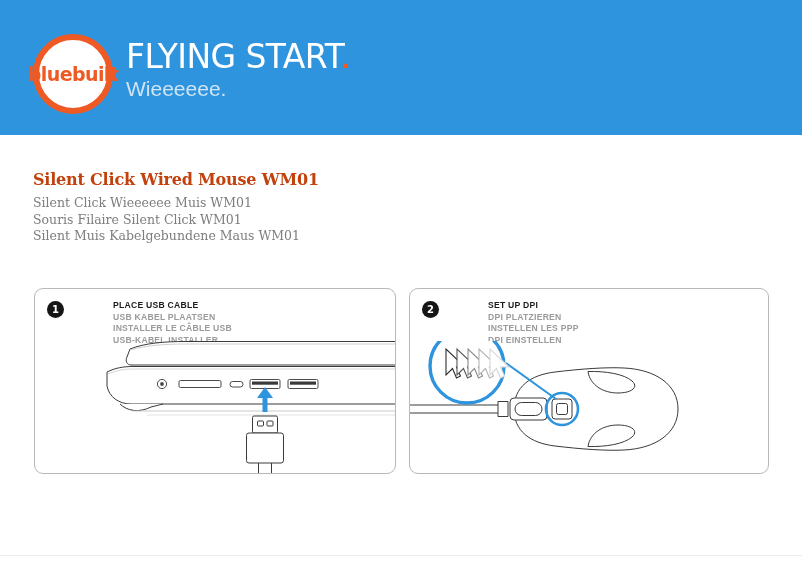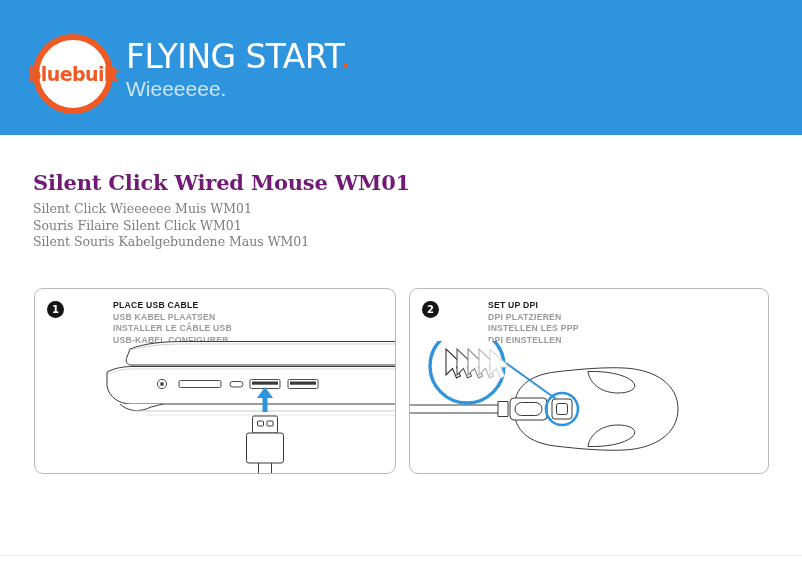--- a/index.html
+++ b/index.html
@@ -45,21 +45,21 @@
   .brand-sub{
     font-size:21px;color:#cfe4f6;line-height:26px;margin-top:2px;
     font-family:Liberation Sans, sans-serif;
     white-space:nowrap;
   }
 
   
   .product{position:absolute;left:33px;top:170px;}
   .product-title{
     font-family:"DejaVu Serif", serif;
-    font-weight:bold;font-size:21px;color:#701a75;
+    font-weight:bold;font-size:16px;color:#c2410c;
     letter-spacing:-0.2px;
     white-space:nowrap;
   }
   .product-alt{
     font-family:"DejaVu Serif", serif;
     font-size:12.5px;color:#7d7d7d;line-height:16.5px;
     margin-top:6px;
     white-space:nowrap;
   }
 
@@ -110,31 +110,31 @@
     <div class="brand-block">
       <div class="brand-title"><span>FLYING START</span><span class="dot">.</span></div>
       <div class="brand-sub">Wieeeeee.</div>
     </div>
   </div>
 
   <div class="product">
     <div class="product-title">Silent Click Wired Mouse WM01</div>
     <div class="product-alt">Silent Click Wieeeeee Muis WM01</div>
     <div class="product-alt" style="margin-top:0">Souris Filaire Silent Click WM01</div>
-    <div class="product-alt" style="margin-top:0">Silent Souris Kabelgebundene Maus WM01</div>
+    <div class="product-alt" style="margin-top:0">Silent Muis Kabelgebundene Maus WM01</div>
   </div>
 
   <div class="panel" id="panel-1">
     <div class="step-head">
       <div class="badge">1</div>
       <div class="labels">
         <div class="lbl primary">PLACE USB CABLE</div>
         <div class="lbl secondary">USB KABEL PLAATSEN</div>
         <div class="lbl secondary">INSTALLER LE CÂBLE USB</div>
-        <div class="lbl secondary">USB-KABEL CONFIGURER</div>
+        <div class="lbl secondary">USB-KABEL INSTALLER</div>
       </div>
     </div>
     <div class="art">
       <svg width="362" height="134" viewBox="0 0 362 134" fill="none">
         <g stroke="#3a3a3a" stroke-width="1" fill="#ffffff">
 
           <path d="M95 8 C 110 2, 130 0.5, 150 0.5 L 362 0.5 L 362 24 L 96 24 C 92 24, 90 20, 92 16 Z" fill="#ffffff"></path>
           <path d="M95 9 C 112 4, 132 3, 152 3 L 362 3" stroke="#cfcfcf"></path>
 
           <path d="M72 31 C 80 27, 88 25.5, 98 25.5 L 362 25.5 L 362 63 L 96 63 C 84 63, 74 56, 72 45 Z" fill="#ffffff"></path>

